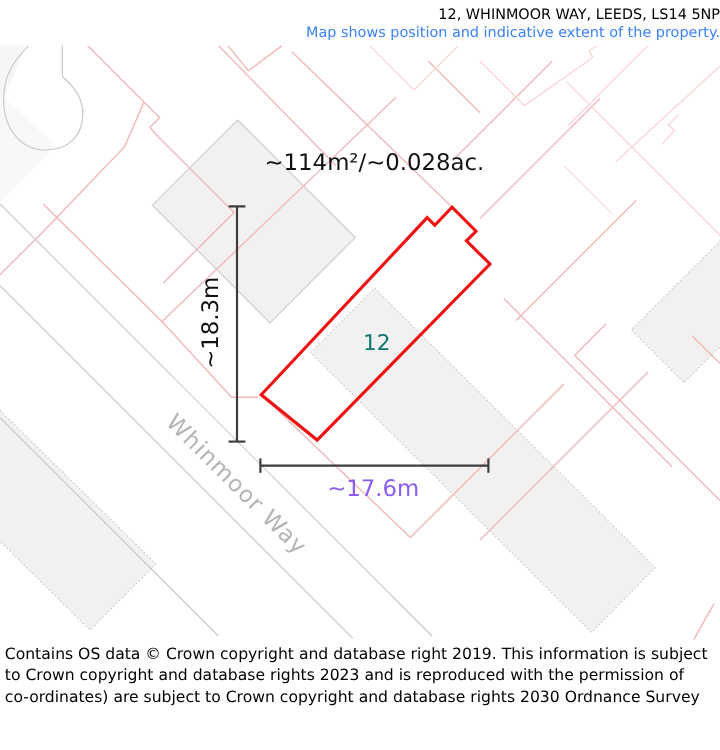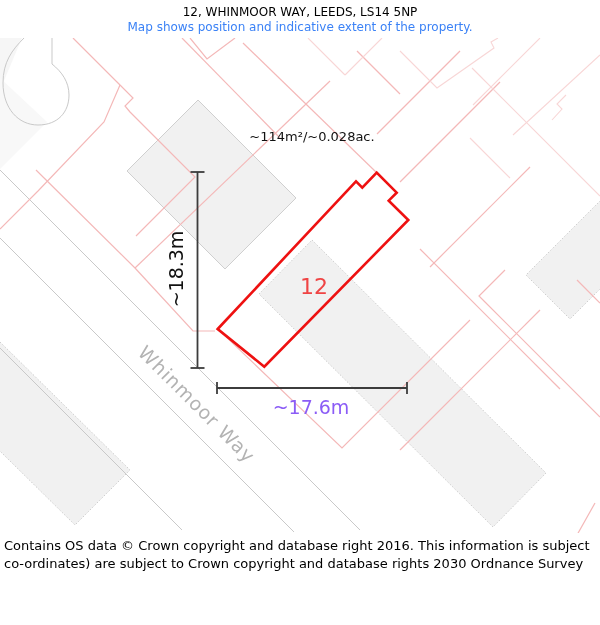--- a/index.html
+++ b/index.html
@@ -1,27 +1,27 @@
 <!DOCTYPE html>
 <html><head>
 <meta charset="utf-8">
 <style>
   html,body{margin:0;padding:0;background:#ffffff;}
   .page{
     position:relative;width:600px;height:625px;overflow:hidden;background:#ffffff;
     font-family:"DejaVu Sans","Liberation Sans",sans-serif;color:#000;
   }
-  .header{position:absolute;top:5px;left:0;width:600px;text-align:center;}
+  .header{position:absolute;top:5px;left:0;width:600px;text-align:right;}
   .title{font-size:12px;line-height:15px;color:#000;}
   .subtitle{font-size:12px;line-height:15px;color:#3b82f6;}
   .map{position:absolute;top:38px;left:0;width:600px;height:495px;}
   .map svg{position:absolute;top:0;left:0;}
   .maplabel{position:absolute;transform:translate(-50%,-50%);white-space:nowrap;}
-  .area-label{left:312px;top:98px;font-size:13px;color:#111;}
-  .plot-number{left:314px;top:248px;font-size:22px;color:#ef4444;}
+  .area-label{left:312px;top:98px;font-size:19px;color:#111;}
+  .plot-number{left:314px;top:248px;font-size:18px;color:#0f766e;}
   .vdim-label{left:176px;top:231px;font-size:19px;color:#111;
     transform:translate(-50%,-50%) rotate(-90deg);}
   .hdim-label{left:311px;top:369px;font-size:19px;color:#8b5cf6;}
   .street-label{left:197px;top:366px;font-size:19px;color:#b3b3b3;letter-spacing:1px;
     transform:translate(-50%,-50%) rotate(45deg);}
   .footer{position:absolute;left:4px;top:537px;width:594px;font-size:13px;color:#000;}
   .footer div{line-height:17.8px;white-space:nowrap;}
 </style>
 </head>
 <body>
@@ -99,17 +99,18 @@
     </svg>
 
     <div class="maplabel area-label">~114m²/~0.028ac.</div>
     <div class="maplabel plot-number">12</div>
     <div class="maplabel vdim-label">~18.3m</div>
     <div class="maplabel hdim-label">~17.6m</div>
     <div class="maplabel street-label">Whinmoor Way</div>
   </div>
 
   <div class="footer">
-    <div>Contains OS data © Crown copyright and database right 2016. This information is subject</div>
+    <div>Contains OS data © Crown copyright and database right 2019. This information is subject</div>
+    <div>to Crown copyright and database rights 2023 and is reproduced with the permission of</div>
     <div>co-ordinates) are subject to Crown copyright and database rights 2030 Ordnance Survey</div>
   </div>
 
 </div>
 
 </body></html>

